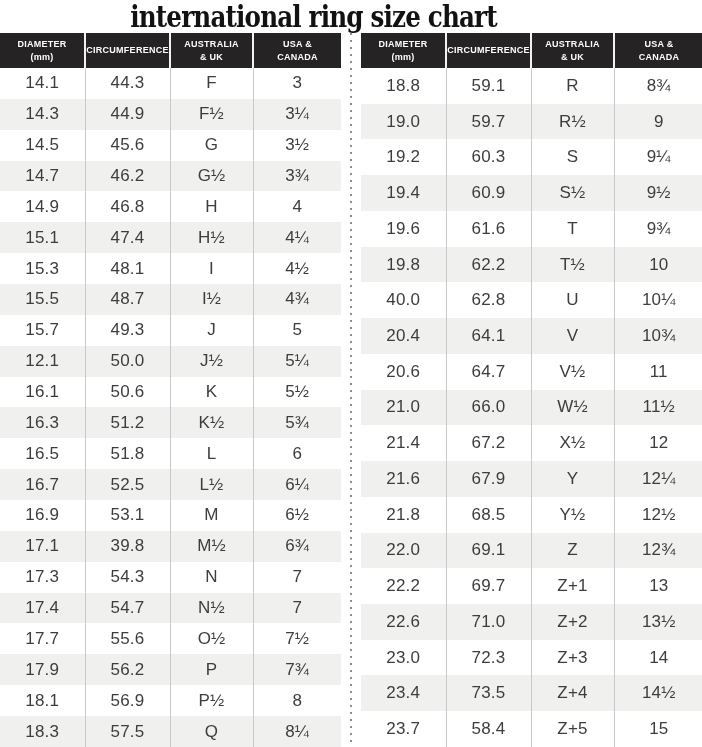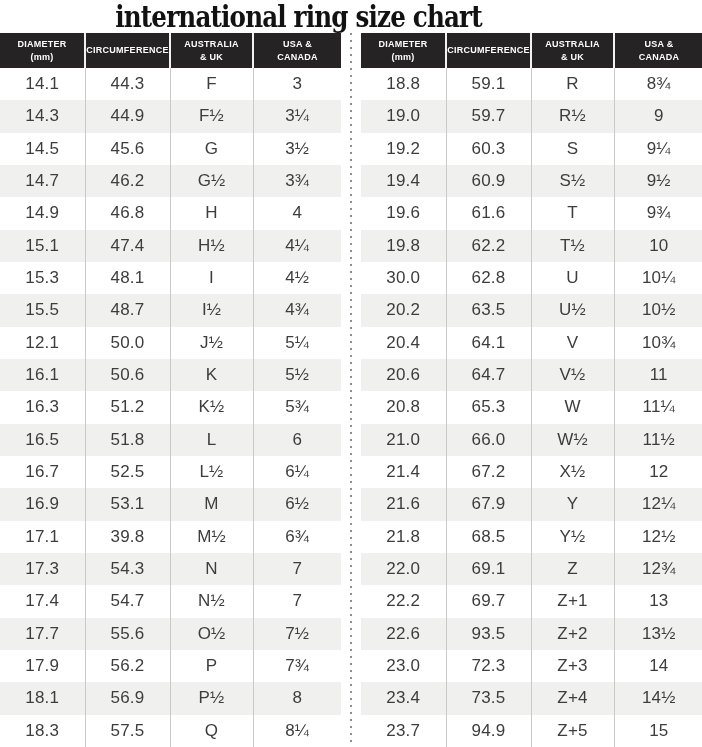--- a/index.html
+++ b/index.html
@@ -13,20 +13,21 @@
   }
   .page {
     width: 702px;
     height: 747px;
     position: relative;
   }
   .title-wrap {
     width: 597px;
     height: 33px;
     overflow: visible;
+    padding-left: 15px;
   }
   .page-title {
     font-family: "DejaVu Serif", serif;
     font-weight: bold;
     font-size: 30px;
     line-height: 33px;
     letter-spacing: -1px;
     text-align: center;
     color: var(--title-color, #121212);
     transform: scaleX(0.82);
@@ -174,20 +175,26 @@
             <td>I</td>
             <td>4½</td>
           </tr>
           <tr>
             <td>15.5</td>
             <td>48.7</td>
             <td>I½</td>
             <td>4¾</td>
           </tr>
           <tr>
+            <td>15.7</td>
+            <td>49.3</td>
+            <td>J</td>
+            <td>5</td>
+          </tr>
+          <tr>
             <td>12.1</td>
             <td>50.0</td>
             <td>J½</td>
             <td>5¼</td>
           </tr>
           <tr>
             <td>16.1</td>
             <td>50.6</td>
             <td>K</td>
             <td>5½</td>
@@ -322,50 +329,38 @@
             <td>T</td>
             <td>9¾</td>
           </tr>
           <tr>
             <td>19.8</td>
             <td>62.2</td>
             <td>T½</td>
             <td>10</td>
           </tr>
           <tr>
-            <td>30.0</td>
+            <td>40.0</td>
             <td>62.8</td>
             <td>U</td>
             <td>10¼</td>
-          </tr>
-          <tr>
-            <td>20.2</td>
-            <td>63.5</td>
-            <td>U½</td>
-            <td>10½</td>
           </tr>
           <tr>
             <td>20.4</td>
             <td>64.1</td>
             <td>V</td>
             <td>10¾</td>
           </tr>
           <tr>
             <td>20.6</td>
             <td>64.7</td>
             <td>V½</td>
             <td>11</td>
           </tr>
           <tr>
-            <td>20.8</td>
-            <td>65.3</td>
-            <td>W</td>
-            <td>11¼</td>
-          </tr>
-          <tr>
             <td>21.0</td>
             <td>66.0</td>
             <td>W½</td>
             <td>11½</td>
           </tr>
           <tr>
             <td>21.4</td>
             <td>67.2</td>
             <td>X½</td>
             <td>12</td>
@@ -389,39 +384,39 @@
             <td>12¾</td>
           </tr>
           <tr>
             <td>22.2</td>
             <td>69.7</td>
             <td>Z+1</td>
             <td>13</td>
           </tr>
           <tr>
             <td>22.6</td>
-            <td>93.5</td>
+            <td>71.0</td>
             <td>Z+2</td>
             <td>13½</td>
           </tr>
           <tr>
             <td>23.0</td>
             <td>72.3</td>
             <td>Z+3</td>
             <td>14</td>
           </tr>
           <tr>
             <td>23.4</td>
             <td>73.5</td>
             <td>Z+4</td>
             <td>14½</td>
           </tr>
           <tr>
             <td>23.7</td>
-            <td>94.9</td>
+            <td>58.4</td>
             <td>Z+5</td>
             <td>15</td>
           </tr>
         </tbody>
     </table>
 
   </div>
 </div>
 
 </body></html>

